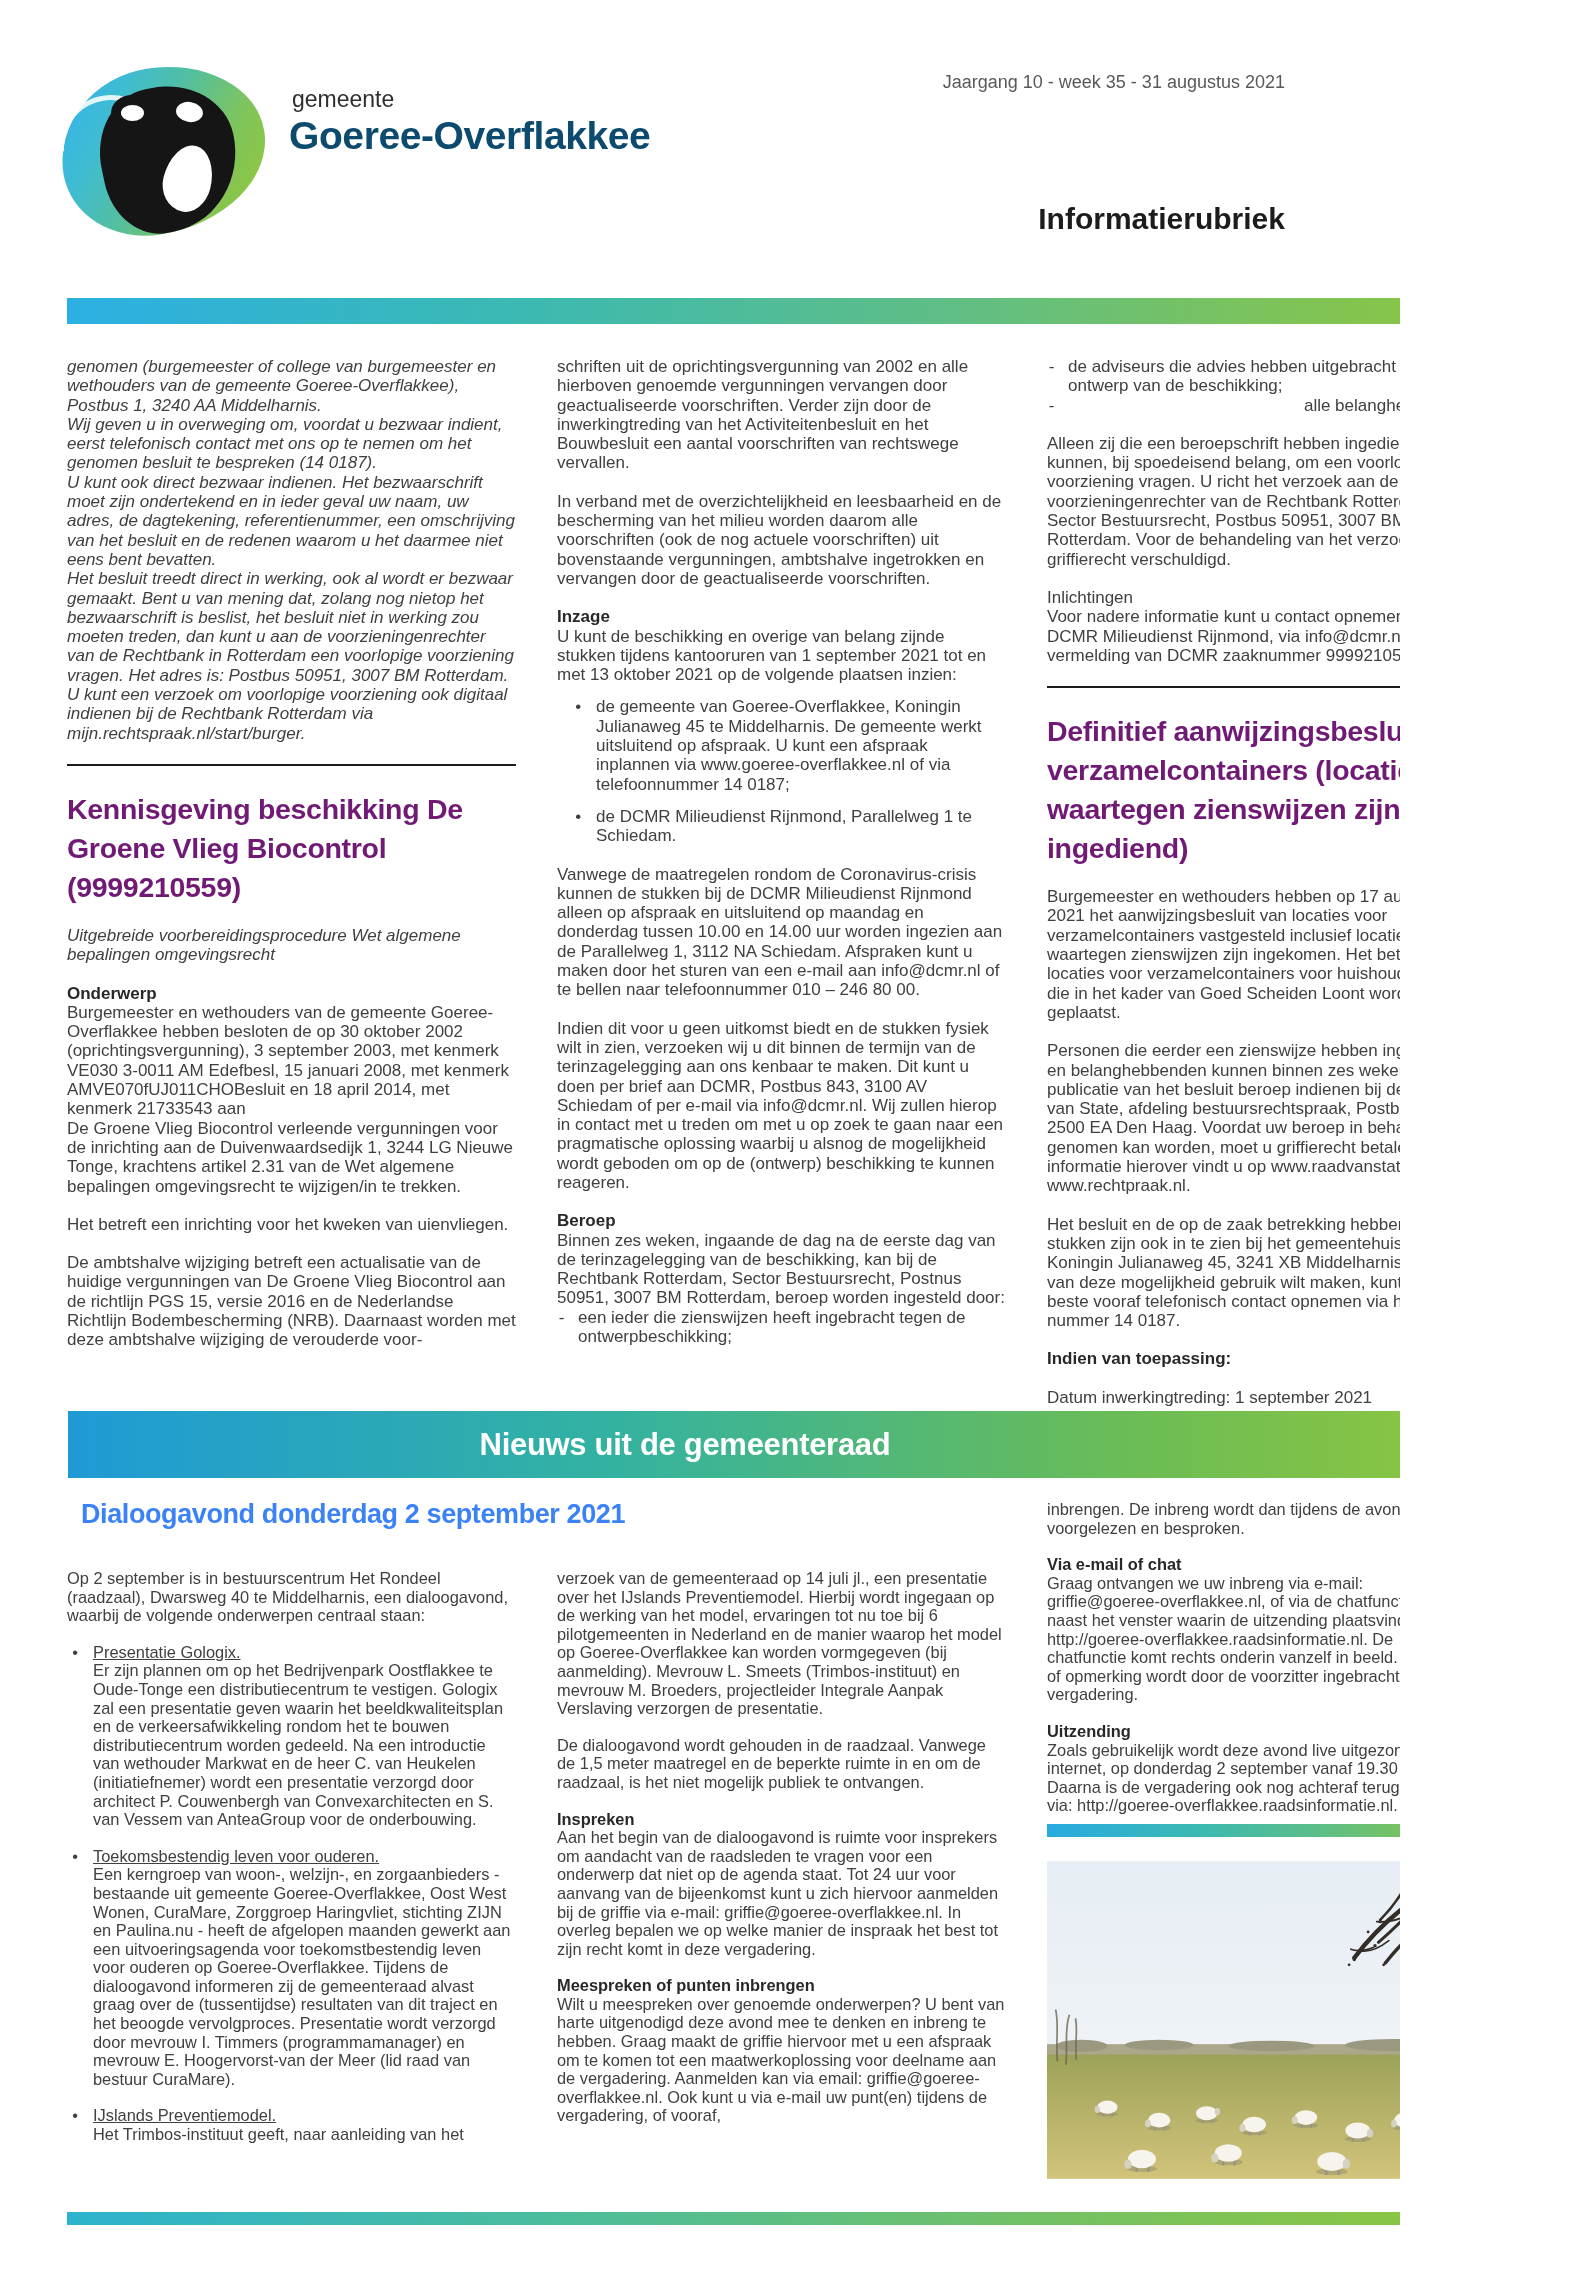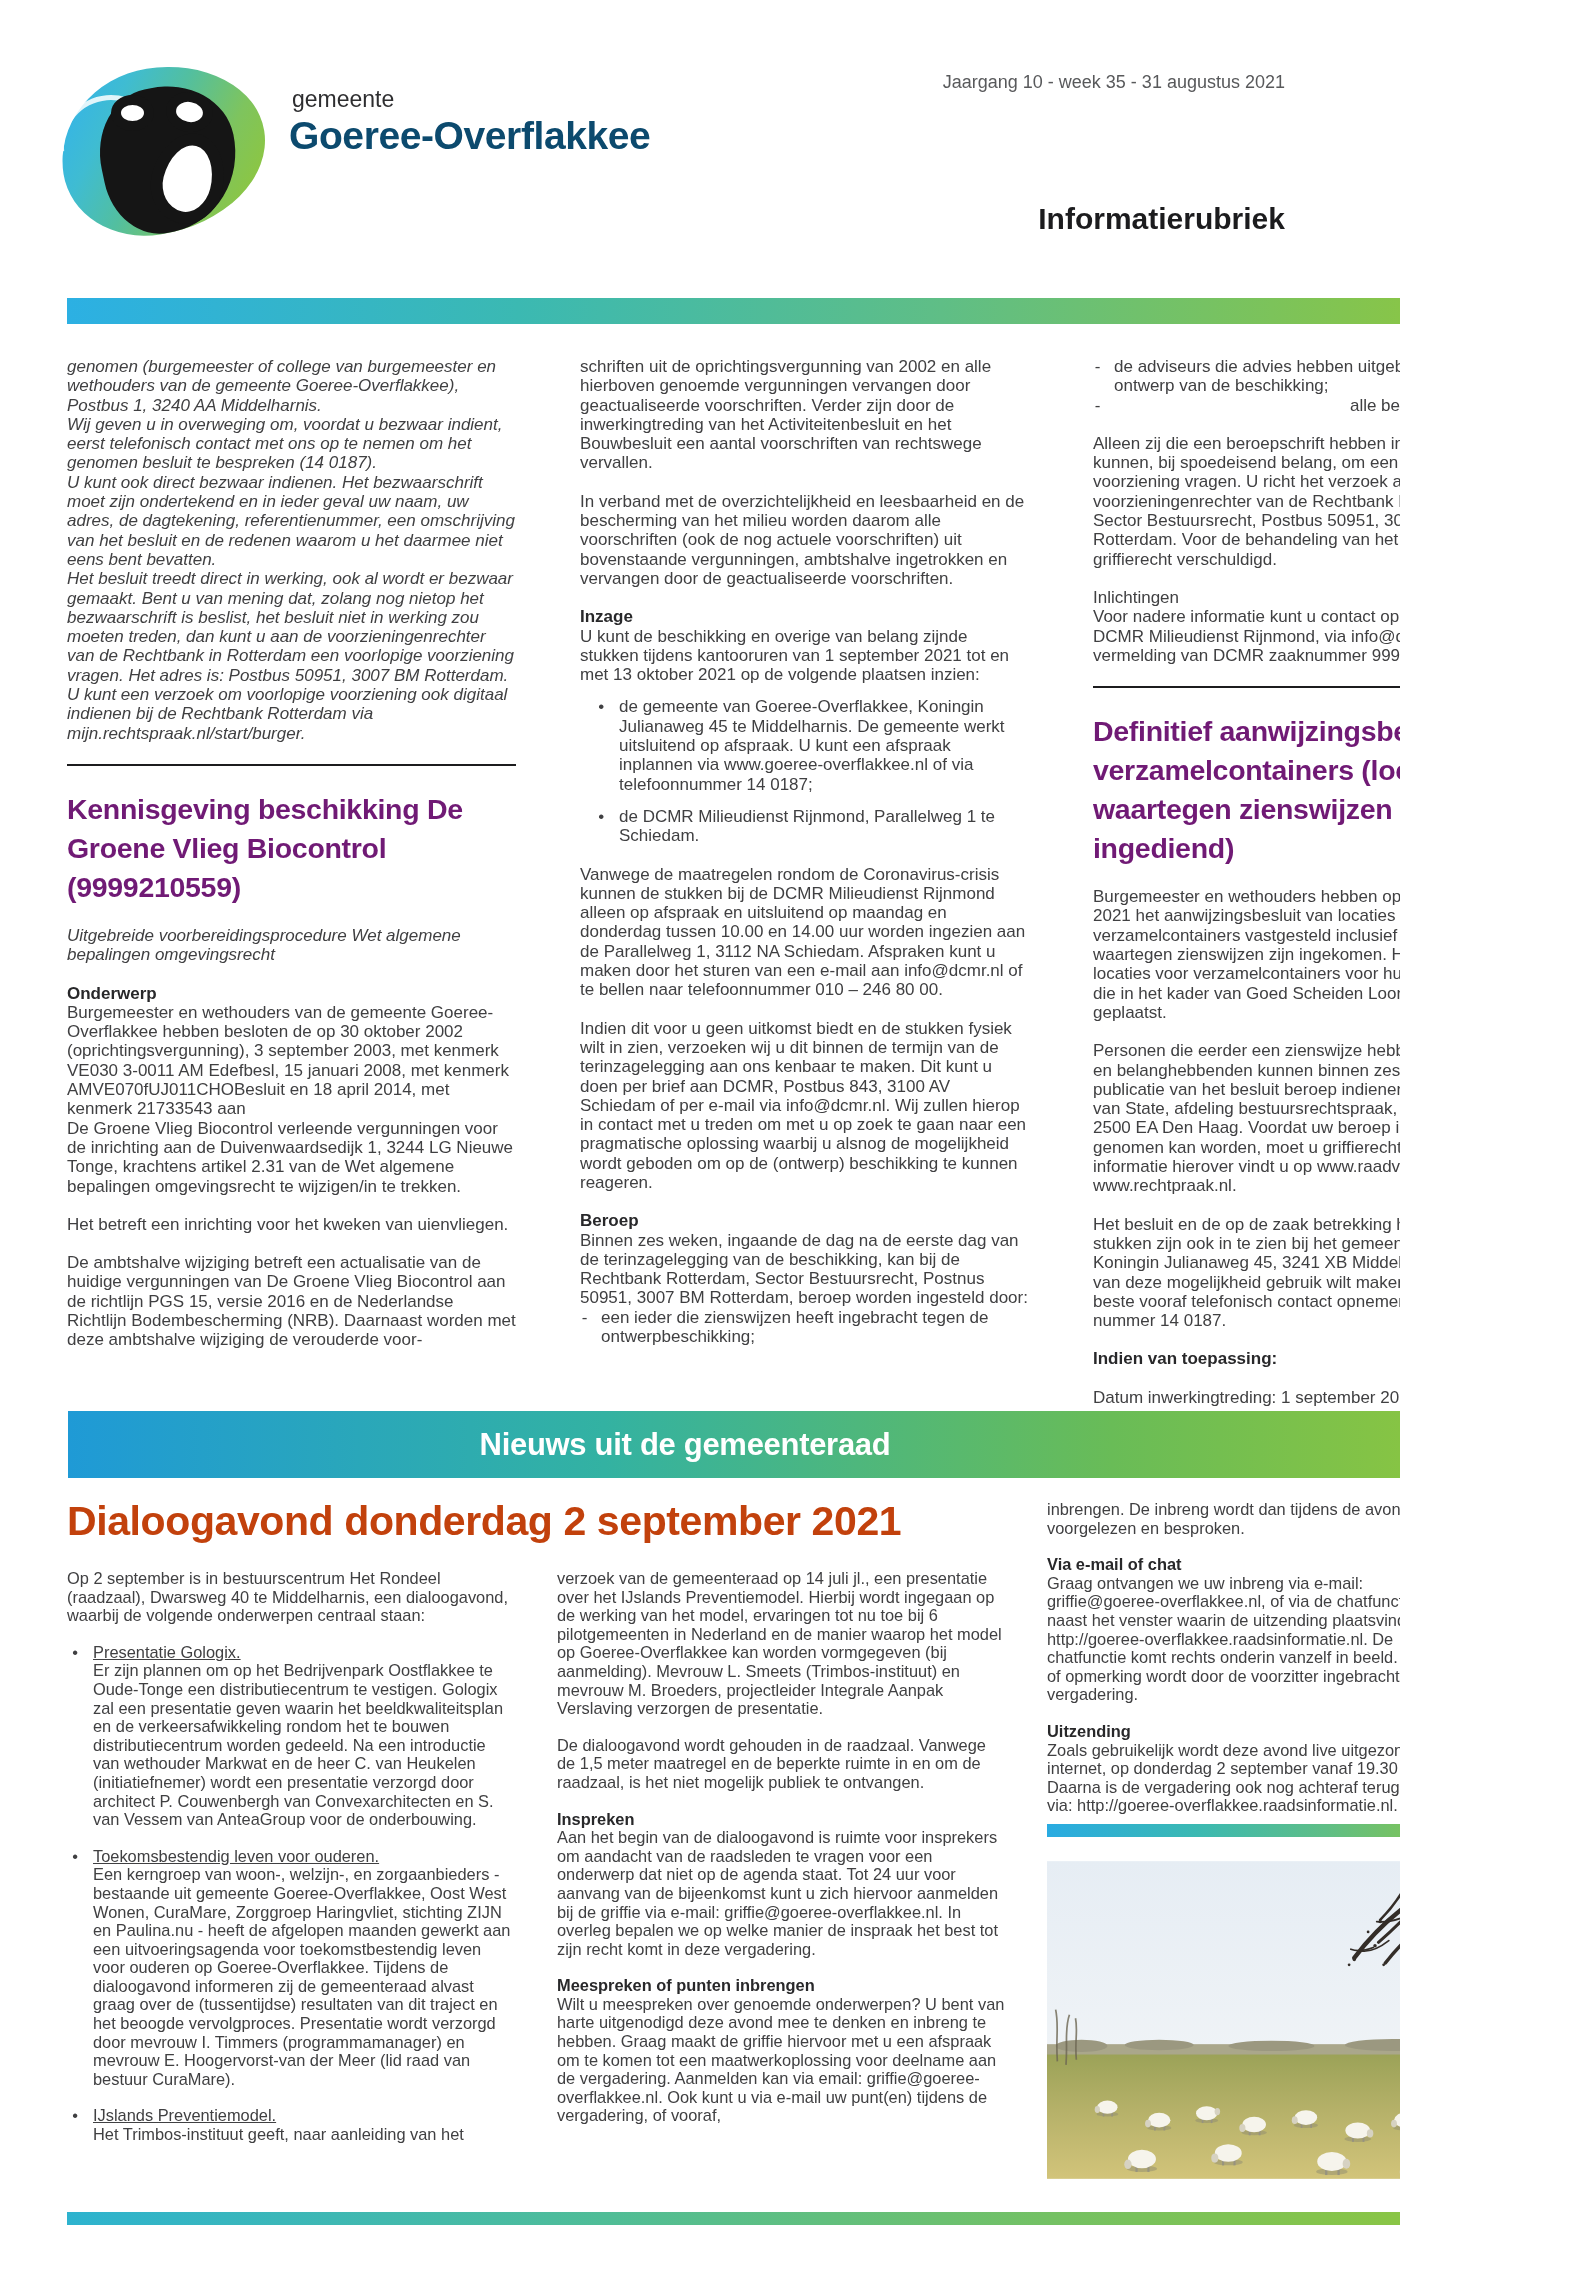--- a/index.html
+++ b/index.html
@@ -42,33 +42,33 @@
   .h2 { font-size:28.5px; line-height:39px; font-weight:800; color:#701a75; letter-spacing:-0.3px; margin:0 0 19px; }
   .h4 { font-weight:bold; color:#28282a; }
   .rule { border:none; border-top:2.6px solid #1c1c1e; margin:21px 0 24px; }
   .bullet { position:relative; padding-left:26px; margin:13px; }
   .bullet::before { content:"\2022"; position:absolute; left:5.2px; }
   .dash { position:relative; padding-left:21px; margin:0; }
   .dash::before { content:"-"; position:absolute; left:1.7px; }
 
   
   .cols-top { position:absolute; left:67px; top:324px; width:1410px; height:1086px;
-    display:grid; grid-template-columns:449px 449px 429px; column-gap:64px; padding-top:33px; overflow:hidden; }
+    display:grid; grid-template-columns:449px 449px 429px; column-gap:41px; padding-top:33px; overflow:hidden; }
 
   
   .banner { position:absolute; left:68px; top:1411px; width:1410px; height:67px;
     background:linear-gradient(90deg,#1f9ad6,#33b2a2 38%,#69bc57 74%,#8ec63f);
     display:flex; align-items:center; justify-content:center; }
   .banner span { color:#fff; font-size:31px; font-weight:800; transform:translateX(-88px); letter-spacing:-0.3px; }
 
   
   .cols-news { position:absolute; left:67px; top:1500px; width:1410px; height:709px;
     display:grid; grid-template-columns:449px 449px 429px; column-gap:41px; grid-template-rows:69px 1fr; overflow:hidden; }
   .news-title-cell { grid-column:1 / 3; grid-row:1; }
-  .news-title-cell h1 { font-size:41px; font-weight:800; color:#c2410c; letter-spacing:-0.4px; line-height:1.05; }
+  .news-title-cell h1 { font-size:27px; font-weight:800; color:#3b82f6; letter-spacing:-0.4px; line-height:1.05;margin-left:14px; }
   .nc1 { grid-column:1; grid-row:2; }
   .nc2 { grid-column:2; grid-row:2; }
   .nc3 { grid-column:3; grid-row:1 / 3; display:flex; flex-direction:column; }
   .nt { font-size:16.4px; line-height:18.6px; }
   .nt p, .nt .li { margin:0 0 18px; }
   .nt p.np { margin-bottom:0; }
   .b-title { display:block; text-decoration:underline; }
   .thinbar { height:13px; margin-top:8.6px; flex:none;
     background:linear-gradient(90deg,#29abe2,#3bb9b2 35%,#5fbe86 65%,#8ec63f); }
   .photo { margin-top:24px; height:318px; flex:none; overflow:hidden; }

